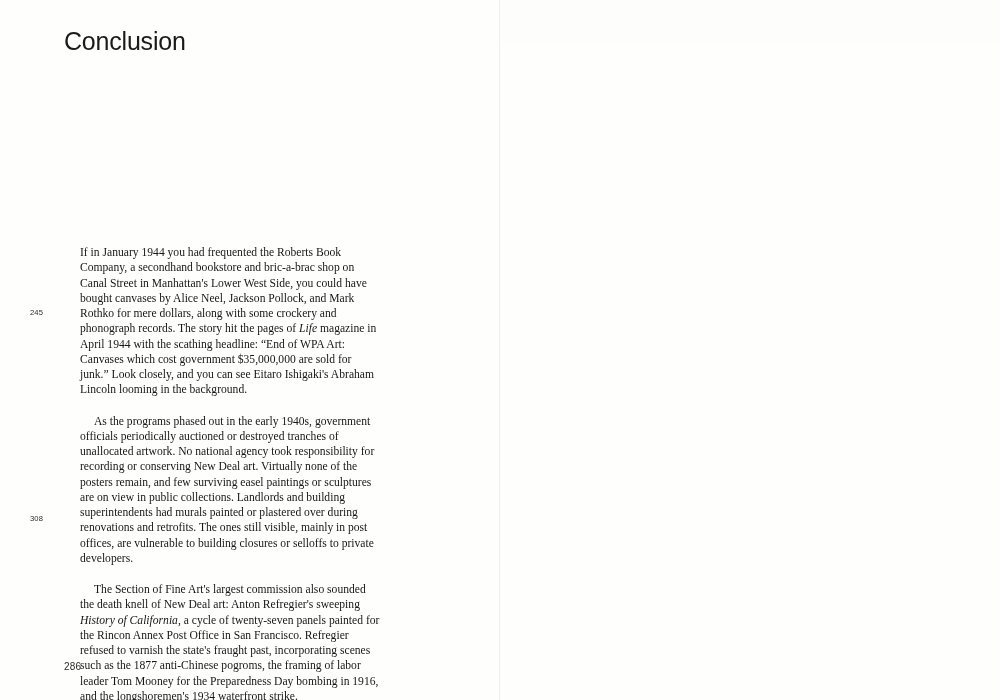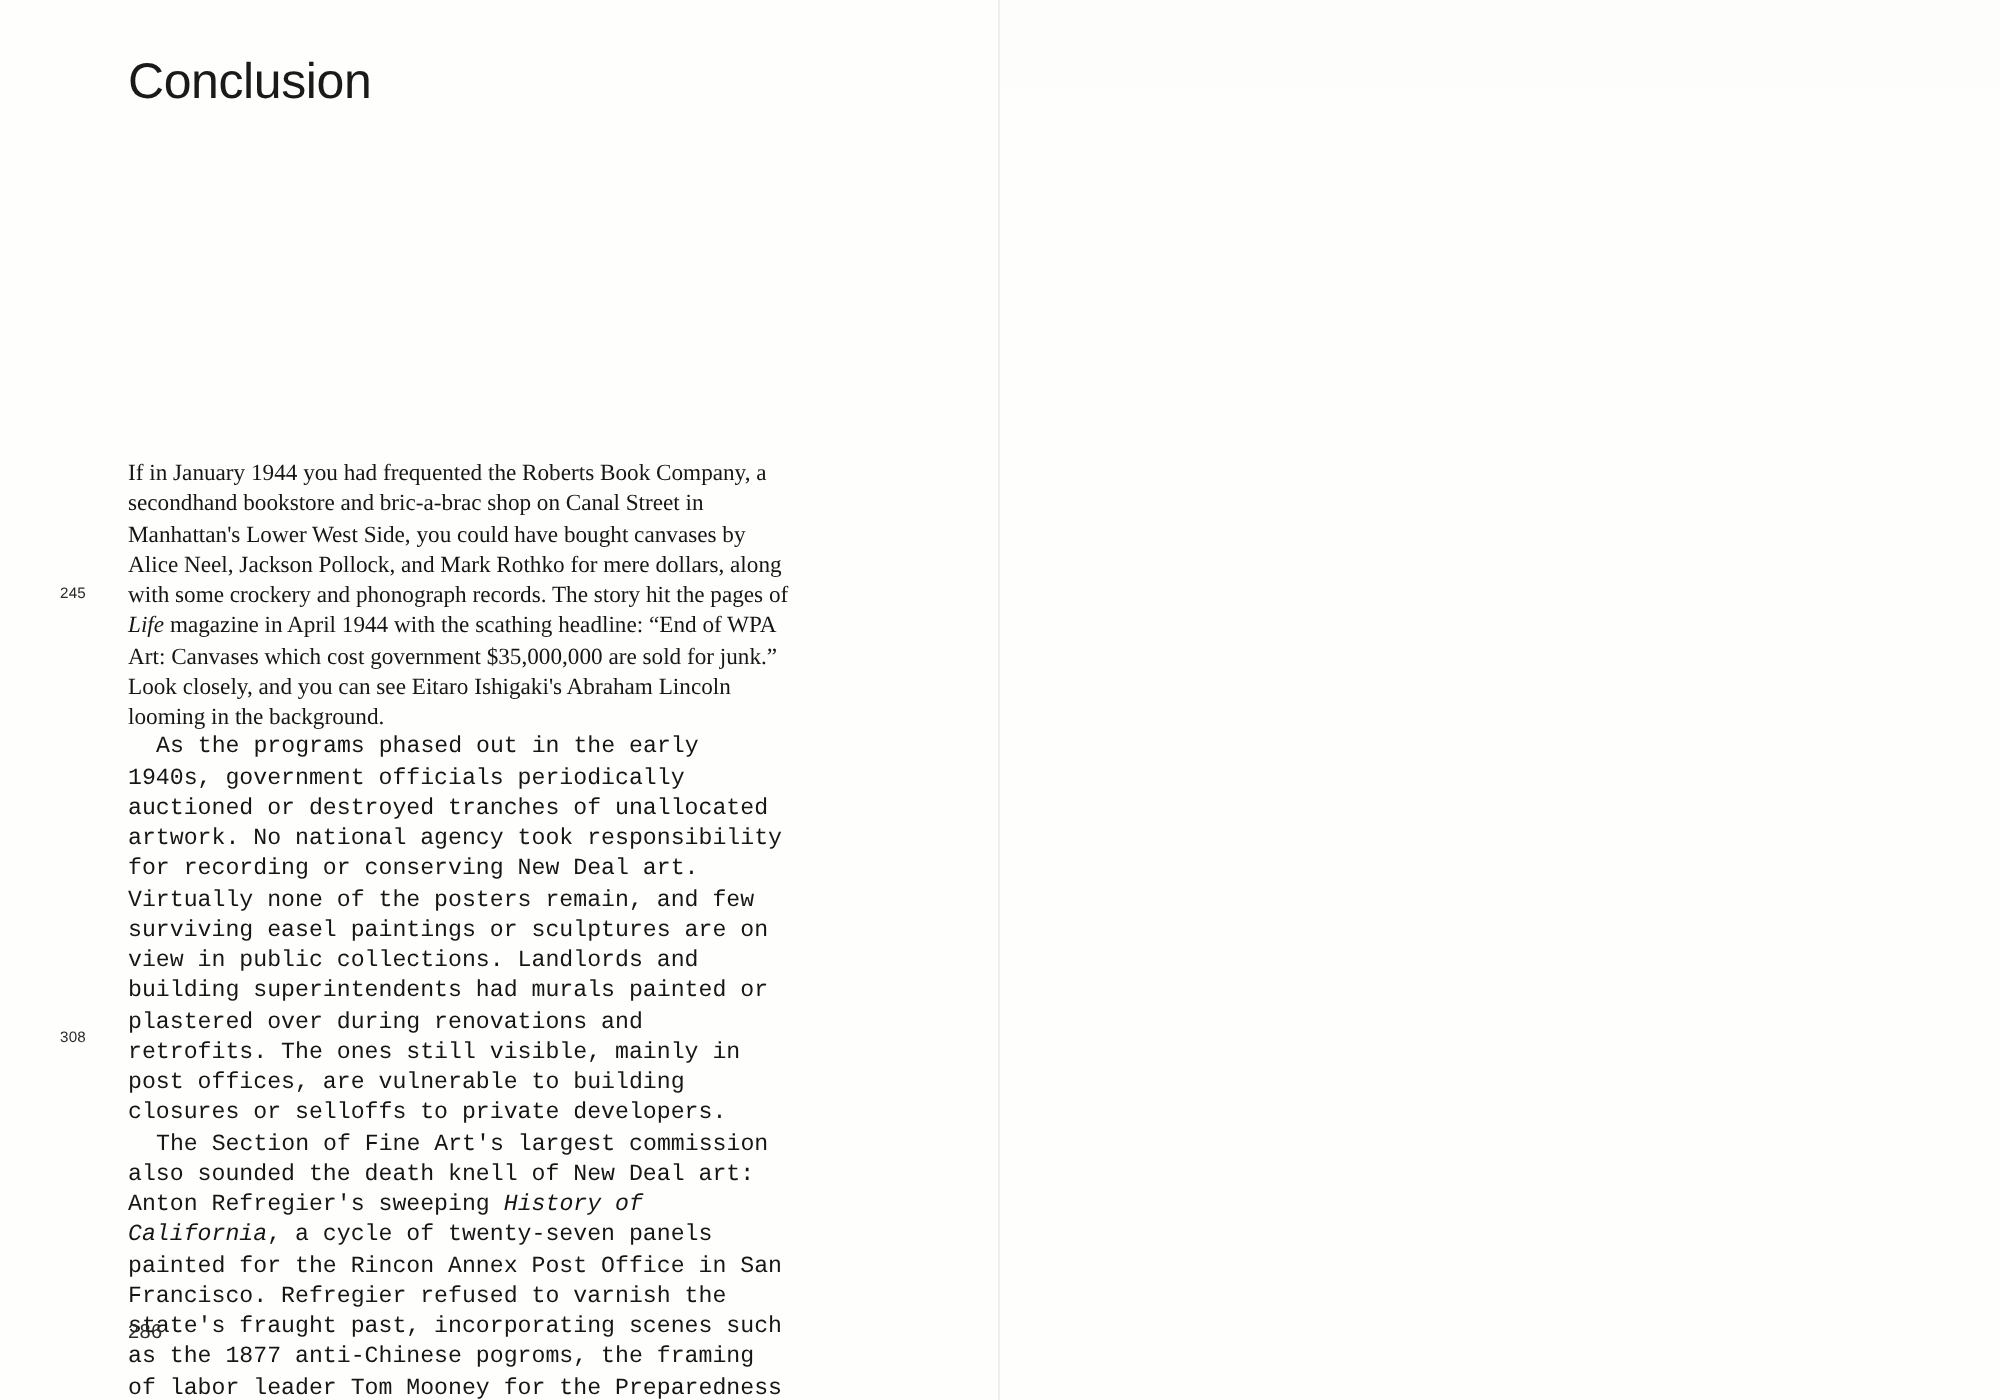--- a/index.html
+++ b/index.html
@@ -66,37 +66,37 @@
     width: 333px;
     font-size: 11.6px;
     line-height: 15.25px;
     text-align: left;
     color: #161616;
     font-family: "Liberation Serif", serif;
   }
   .col-left  { left: 64px;  top: 229px; }
 
   .col p {
-    margin: 0;
+    margin: 16px;
     text-indent: 0;
   }
-  .col p + p { text-indent: 14px; font-family: Liberation Mono, monospace; }
+  .col p + p { text-indent: 14px; }
 
   .col i, .col em { font-style: italic; }
 
   
   .margin-num {
     position: absolute;
     font-family: "Liberation Sans", sans-serif;
     font-size: 7.6px;
     color: #2a2a2a;
     letter-spacing: 0.1px;
     white-space: nowrap;
   }
-  .mn-245 { left: 30px;  top: 292px; }
+  .mn-245 { left: 30px;  top: 308px; }
   .mn-246 { left: 30px;  top: 514px; }
 
   
   .folio {
     position: absolute;
     bottom: 28px;
     font-family: Liberation Sans, sans-serif;
     font-size: 10px;
     color: #2b2b2b;
     letter-spacing: 0.2px;

